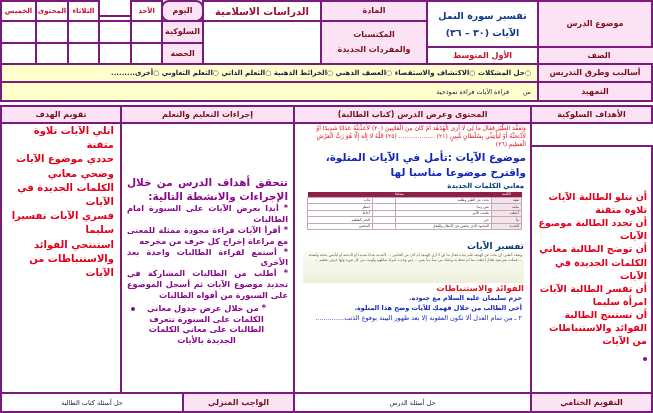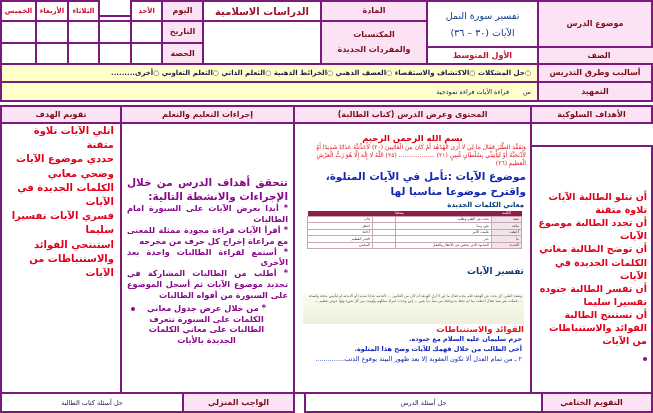--- a/index.html
+++ b/index.html
@@ -4,72 +4,72 @@
 <style>
   html,body{margin:0;padding:0;background:#ffffff;}
   body{width:653px;height:413px;overflow:hidden;font-family:"DejaVu Sans",sans-serif;direction:rtl;position:relative;}
   .pg{position:absolute;left:0;top:0;width:653px;height:413px;}
   .b{position:absolute;box-sizing:border-box;border:2px solid #7a1a7d;overflow:hidden;}
   .pink{background:#fbe3f5;}
   .yel{background:#ffffcc;}
   .wht{background:#ffffff;}
   .lbl{color:#7a0f18;font-weight:bold;font-size:8px;display:flex;align-items:center;justify-content:center;text-align:center;line-height:1.2;}
   .day{color:#c8102e;font-weight:bold;font-size:7px;display:flex;align-items:center;justify-content:center;}
-  .topic{color:#123a8c;font-weight:normal;font-size:9.5px;display:flex;flex-direction:column;align-items:center;justify-content:center;line-height:1.8;}
+  .topic{color:#123a8c;font-weight:bold;font-size:9.5px;display:flex;flex-direction:column;align-items:center;justify-content:center;line-height:1.8;}
   .subj{color:#a0102a;font-weight:bold;font-size:10px;display:flex;align-items:center;justify-content:center;}
   .grade{color:#c8102e;font-weight:bold;font-size:8px;display:flex;align-items:center;justify-content:center;}
   .methods{font-size:7px;color:#1b1b4b;padding:0 6px;display:flex;align-items:center;font-weight:bold;}
   .intro{font-size:6.5px;color:#1b1b4b;padding:0 6px;display:flex;align-items:center;gap:14px;}
   .goals{color:#e3001b;font-weight:bold;font-size:9.5px;line-height:1.38;padding:4px 4px;}
   .proc{color:#8b0a8b;font-weight:bold;font-size:8.2px;line-height:1.32;padding:3px 5px;text-align:justify;}
   .proc .head{font-size:10.5px;line-height:1.35;margin-top:48px;}
   .eval{color:#e3001b;font-weight:bold;font-size:10px;line-height:1.42;padding:0 6px;}
   .basmala{color:#d3000e;font-weight:bold;font-size:8.5px;text-align:center;margin-top:9px;}
   .verses{color:#e0141d;font-size:6px;line-height:1.35;padding:0 4px;}
   .topicq{color:#1427b8;font-weight:bold;font-size:10.5px;line-height:1.4;padding:2px 4px;}
   .vocabh{color:#0a3b78;font-weight:bold;font-size:7px;padding:0 6px;}
   .vtable{width:215px;margin:2px 8px 0 0;border-collapse:collapse;font-size:3.5px;color:#333;}
   .vtable th{background:#8e1e4a;color:#fff;font-weight:normal;height:5px;padding:0;}
   .vtable td{border:0.5px solid #c9a6b4;height:5.5px;padding:0 2px;background:#fff;}
   .vtable td.k{background:#f3e3ea;}
-  .tafh{color:#0a3b78;font-weight:bold;font-size:9px;padding:16px 6px;margin-top:1px;}
+  .tafh{color:#0a3b78;font-weight:bold;font-size:9px;padding:0 6px;margin-top:11px;}
   .tafbox{margin:1px 6px 0 8px;height:29px;background:linear-gradient(#fbfbf1,#eef0dc);font-size:3.6px;line-height:1.45;color:#555;padding:1px 2px;overflow:hidden;}
   .bene-h{color:#e0141d;font-weight:bold;font-size:8.5px;padding:0 6px;}
   .bene{color:#1427b8;font-size:6.5px;line-height:1.55;padding:0 8px;font-weight:bold;}
   .bene .n{font-weight:normal;}
   .foot{font-size:6.5px;color:#1b1b4b;display:flex;align-items:center;justify-content:center;}
   .dot{display:inline-block;width:4px;height:4px;border-radius:50%;background:#8b0a8b;margin-left:6px;vertical-align:middle;}
 </style>
 </head>
 <body>
 
 <div class="pg">
 
   <div class="b pink lbl" style="left:537px;top:0;width:116px;height:48px;">موضوع الدرس</div>
   <div class="b wht topic" style="left:426px;top:0;width:113px;height:48px;">
     <span>تفسير سورة النمل</span>
     <span>الآيات (٣٠ – ٣٦)</span>
   </div>
   <div class="b pink lbl" style="left:320px;top:0;width:108px;height:22px;">المادة</div>
   <div class="b wht subj" style="left:202px;top:0;width:120px;height:22px;">الدراسات الاسلامية</div>
-  <div class="b pink lbl" style="left:161px;top:0;width:43px;height:22px;">اليوم</div>
+  <div class="b pink lbl" style="left:161px;top:0;width:43px;height:22px;border-radius:8px;">اليوم</div>
   <div class="b wht day" style="left:130px;top:0;width:33px;height:22px;">الأحد</div>
   <div class="b wht day" style="left:98px;top:15px;width:34px;height:22px;">الإثنين</div>
   <div class="b wht day" style="left:67px;top:0;width:33px;height:22px;">الثلاثاء</div>
-  <div class="b wht day" style="left:35px;top:0;width:34px;height:22px;">الأربعاء</div>
+  <div class="b wht day" style="left:35px;top:0;width:34px;height:22px;">المحتوى</div>
   <div class="b wht day" style="left:0;top:0;width:37px;height:22px;">الخميس</div>
 
   <div class="b pink lbl" style="left:320px;top:20px;width:108px;height:45px;">
     <div>
       <div style="margin-bottom:5px;">المكتسبات</div>
       <div>والمفردات الجديدة</div>
     </div>
   </div>
   <div class="b wht" style="left:202px;top:20px;width:120px;height:45px;"></div>
-  <div class="b pink lbl" style="left:161px;top:20px;width:43px;height:24px;">التاريخ</div>
+  <div class="b pink lbl" style="left:161px;top:20px;width:43px;height:24px;">السلوكية</div>
   <div class="b wht" style="left:130px;top:20px;width:33px;height:24px;"></div>
   <div class="b wht" style="left:98px;top:20px;width:34px;height:24px;"></div>
   <div class="b wht" style="left:67px;top:20px;width:33px;height:24px;"></div>
   <div class="b wht" style="left:35px;top:20px;width:34px;height:24px;"></div>
   <div class="b wht" style="left:0;top:20px;width:37px;height:24px;"></div>
 
   <div class="b pink lbl" style="left:537px;top:46px;width:124px;height:19px;">الصف</div>
   <div class="b wht grade" style="left:426px;top:46px;width:113px;height:19px;">الأول المتوسط</div>
   <div class="b pink lbl" style="left:161px;top:42px;width:43px;height:23px;">الحصة</div>
   <div class="b wht" style="left:130px;top:42px;width:33px;height:23px;"></div>
@@ -89,27 +89,26 @@
 
   <div class="b pink lbl" style="left:530px;top:105px;width:123px;height:19px;">الأهداف السلوكية</div>
   <div class="b pink lbl" style="left:293px;top:105px;width:239px;height:19px;">المحتوى وعرض الدرس (كتاب الطالبة)</div>
   <div class="b pink lbl" style="left:120px;top:105px;width:175px;height:19px;">إجراءات التعليم والتعلم</div>
   <div class="b pink lbl" style="left:0;top:105px;width:122px;height:19px;">تقويم الهدف</div>
 
   <div class="b wht goals" style="left:530px;top:122px;width:123px;height:272px;padding-top:43px;margin-top:23px;">
     <div>أن تتلو الطالبة الآيات تلاوة متقنة</div>
     <div>أن تحدد الطالبة موضوع الآيات</div>
     <div>أن توضح الطالبة معاني الكلمات الجديدة في الآيات</div>
-    <div>أن تفسر الطالبة جنوده تفسيرا سليما</div>
+    <div>أن تفسر الطالبة الآيات امرأة سليما</div>
     <div>أن تستنتج الطالبة الفوائد والاستنباطات من الآيات</div>
     <div style="margin-top:4px;"><span class="dot"></span></div>
   </div>
 
   <div class="b wht" style="left:293px;top:122px;width:239px;height:272px;">
-    <div class="basmala">بسم الله الرحمن الرحيم</div>
     <div class="verses">وَتَفَقَّدَ الطَّيْرَ فَقَالَ مَا لِيَ لَا أَرَى الْهُدْهُدَ أَمْ كَانَ مِنَ الْغَائِبِينَ (٢٠) لَأُعَذِّبَنَّهُ عَذَابًا شَدِيدًا أَوْ لَأَذْبَحَنَّهُ أَوْ لَيَأْتِيَنِّي بِسُلْطَانٍ مُّبِينٍ (٢١) ................... (٢٥) اللَّهُ لَا إِلَٰهَ إِلَّا هُوَ رَبُّ الْعَرْشِ الْعَظِيمِ (٢٦)</div>
     <div class="topicq">موضوع الآيات :تأمل في الآيات المتلوة، واقترح موضوعا مناسبا لها</div>
     <div class="vocabh">معاني الكلمات الجديدة</div>
     <table class="vtable">
       <tbody>
           <tr>
         <th style="width:30px;">الكلمة</th>
         <th colspan="3">معناها</th>
       </tr>
       <tr>
@@ -168,17 +167,17 @@
 
   <div class="b wht eval" style="left:0;top:122px;width:122px;height:272px;">
     <div>اتلي الآيات تلاوة متقنة</div>
     <div>حددي موضوع الآيات</div>
     <div>وضحي معاني الكلمات الجديدة في الآيات</div>
     <div>فسري الآيات تفسيرا سليما</div>
     <div>استنتجي الفوائد والاستنباطات من الآيات</div>
   </div>
 
   <div class="b pink lbl" style="left:530px;top:392px;width:123px;height:21px;">التقويم الختامي</div>
-  <div class="b wht foot" style="left:304px;top:392px;width:239px;height:21px;">حل أسئلة الدرس</div>
+  <div class="b wht foot" style="left:293px;top:392px;width:239px;height:21px;">حل أسئلة الدرس</div>
   <div class="b pink lbl" style="left:182px;top:392px;width:113px;height:21px;">الواجب المنزلي</div>
   <div class="b wht foot" style="left:0;top:392px;width:184px;height:21px;">حل أسئلة كتاب الطالبة</div>
 
 </div>
 
 </body></html>

